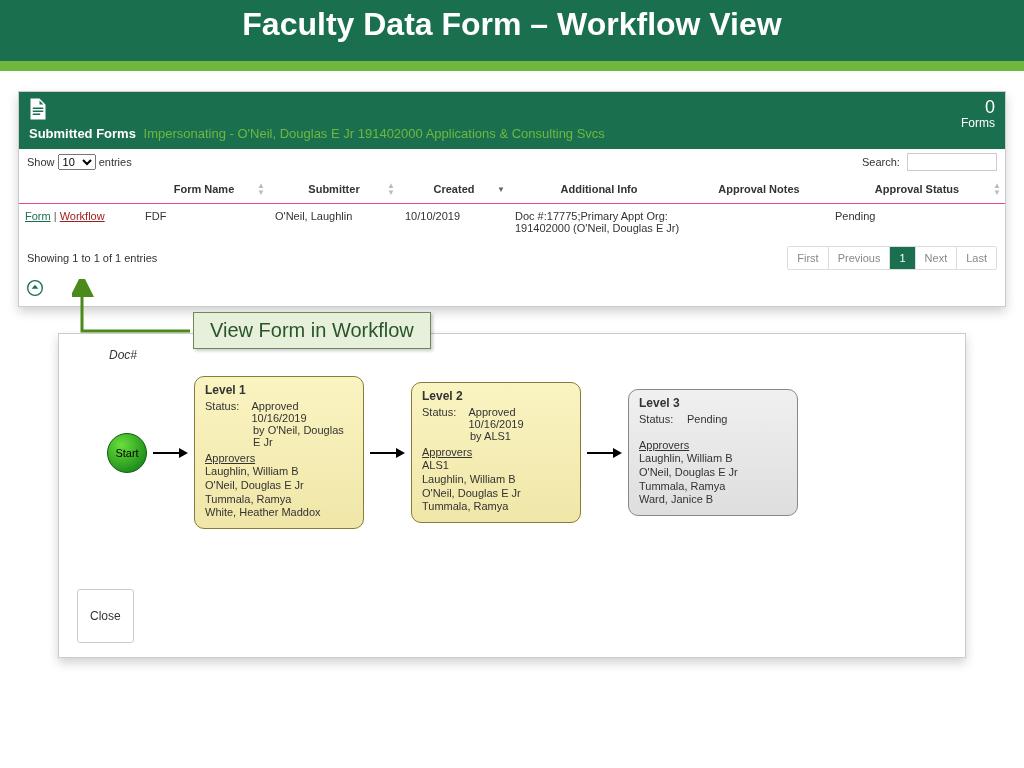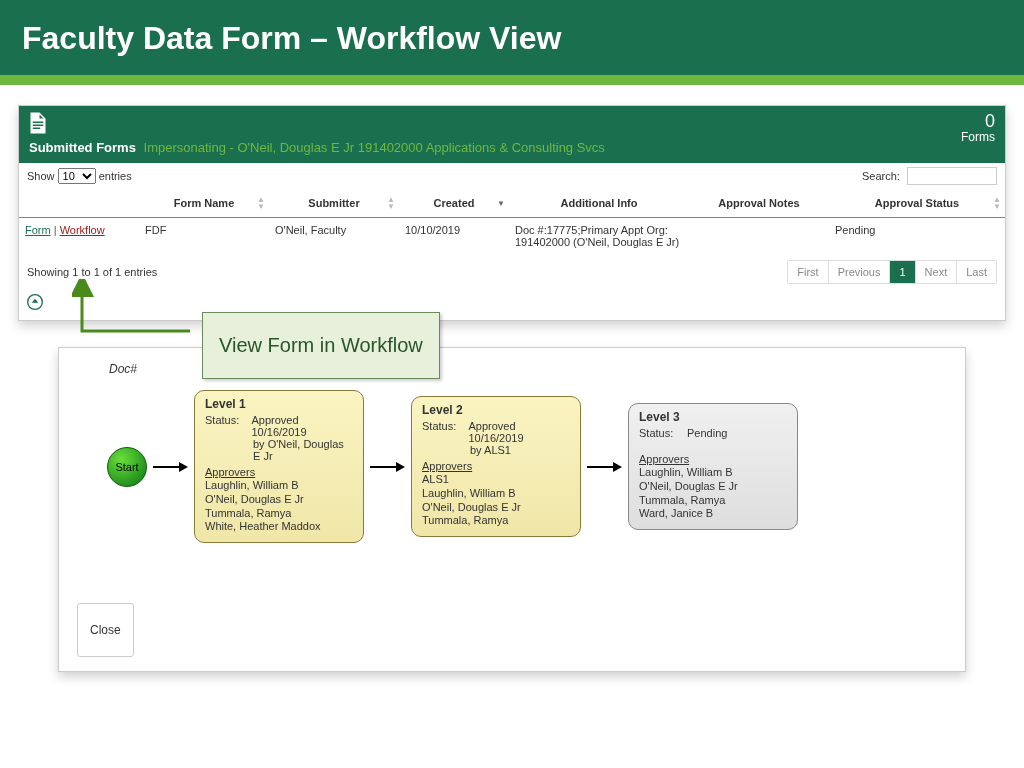--- a/index.html
+++ b/index.html
@@ -1,19 +1,19 @@
 <!DOCTYPE html>
 <html><head>
 <meta charset="utf-8">
 <style>
   * { box-sizing: border-box; margin: 0; padding: 0; }
   body { font-family: Arial, Helvetica, sans-serif; background: #fff; width: 1024px; height: 768px; overflow: hidden; }
 
   
-  .title-banner { background: #1a6f4f; color: #fff; padding: 20px 22px 18px; }
+  .title-banner { background: #1a6f4f; color: #fff; padding: 6px 22px 18px; text-align: center; }
   .title-banner h1 { font-size: 32px; font-weight: bold; font-family: Arial, sans-serif; }
   .accent-strip { height: 10px; background: #6fb83f; }
 
   
   .content { padding: 20px 18px; }
 
   
   .panel { border: 1px solid #ccc; background: #fff; box-shadow: 0 5px 10px rgba(0,0,0,0.18); margin-bottom: 26px; position: relative; }
 
   
@@ -45,21 +45,21 @@
   .pager { display: flex; border: 1px solid #ddd; border-radius: 2px; overflow: hidden; }
   .pager span { padding: 5px 9px; font-size: 11px; color: #888; border-left: 1px solid #ddd; background: #fff; }
   .pager span:first-child { border-left: none; }
   .pager span.active { background: #1a6f4f; color: #fff; }
 
   .scroll-up { padding-left: 8px; padding-bottom: 6px; }
   .scroll-up svg { width: 16px; height: 16px; fill: #1a6f4f; }
 
   
   .callout-arrow { position: absolute; left: 72px; top: 279px; pointer-events: none; }
-  .callout-box { position: absolute; left: 202px; top: 312px; background: #e6f0da; border: 1px solid #6b8a5a; padding: 21px 16px; font-size: 20px; color: #2a552a; box-shadow: 2px 2px 3px rgba(0,0,0,0.2); }
+  .callout-box { position: absolute; left: 193px; top: 312px; background: #e6f0da; border: 1px solid #6b8a5a; padding: 6px 16px; font-size: 20px; color: #2a552a; box-shadow: 2px 2px 3px rgba(0,0,0,0.2); }
 
   
   .wf-panel { border: 1px solid #ccc; background: #fff; box-shadow: 0 5px 10px rgba(0,0,0,0.18); margin: 0 40px; padding: 14px 18px 14px; }
   .wf-doc { font-size: 12px; color: #333; margin-bottom: 14px; margin-left: 32px; font-style: italic; }
   .wf-flow { display: flex; align-items: center; gap: 6px; margin-left: 30px; margin-bottom: 60px; }
   .start-node { width: 40px; height: 40px; border-radius: 50%; background: radial-gradient(circle at 35% 30%, #6adf3a, #1a8a1a 80%); border: 1px solid #0c5c0c; display: flex; align-items: center; justify-content: center; font-size: 11px; color: #000; }
   .arrow { display: flex; align-items: center; }
   .arrow-line { width: 26px; height: 2px; background: #000; }
   .arrow-head { width: 0; height: 0; border-top: 5px solid transparent; border-bottom: 5px solid transparent; border-left: 9px solid #000; }
   .level-box { width: 170px; border: 1px solid #8a7a3a; border-radius: 10px; padding: 6px 10px 8px; font-size: 11px; color: #333; }
@@ -126,21 +126,21 @@
           <th style="width:140px"><span>Approval Notes</span></th>
           <th><span>Approval Status</span><span class="sort">▲<br>▼</span></th>
         </tr>
       </thead>
       <tbody>
         <tr>
           <td>
             <a href="#" class="link-form">Form</a><span class="sep"> | </span><a href="#" class="link-wf">Workflow</a>
           </td>
           <td>FDF</td>
-          <td>O'Neil, Faculty</td>
+          <td>O'Neil, Laughlin</td>
           <td>10/10/2019</td>
           <td>
             <div>Doc #:17775;Primary Appt Org:</div>
             <div>191402000 (O'Neil, Douglas E Jr)</div>
           </td>
           <td></td>
           <td>Pending</td>
         </tr>
       </tbody>
     </table>

